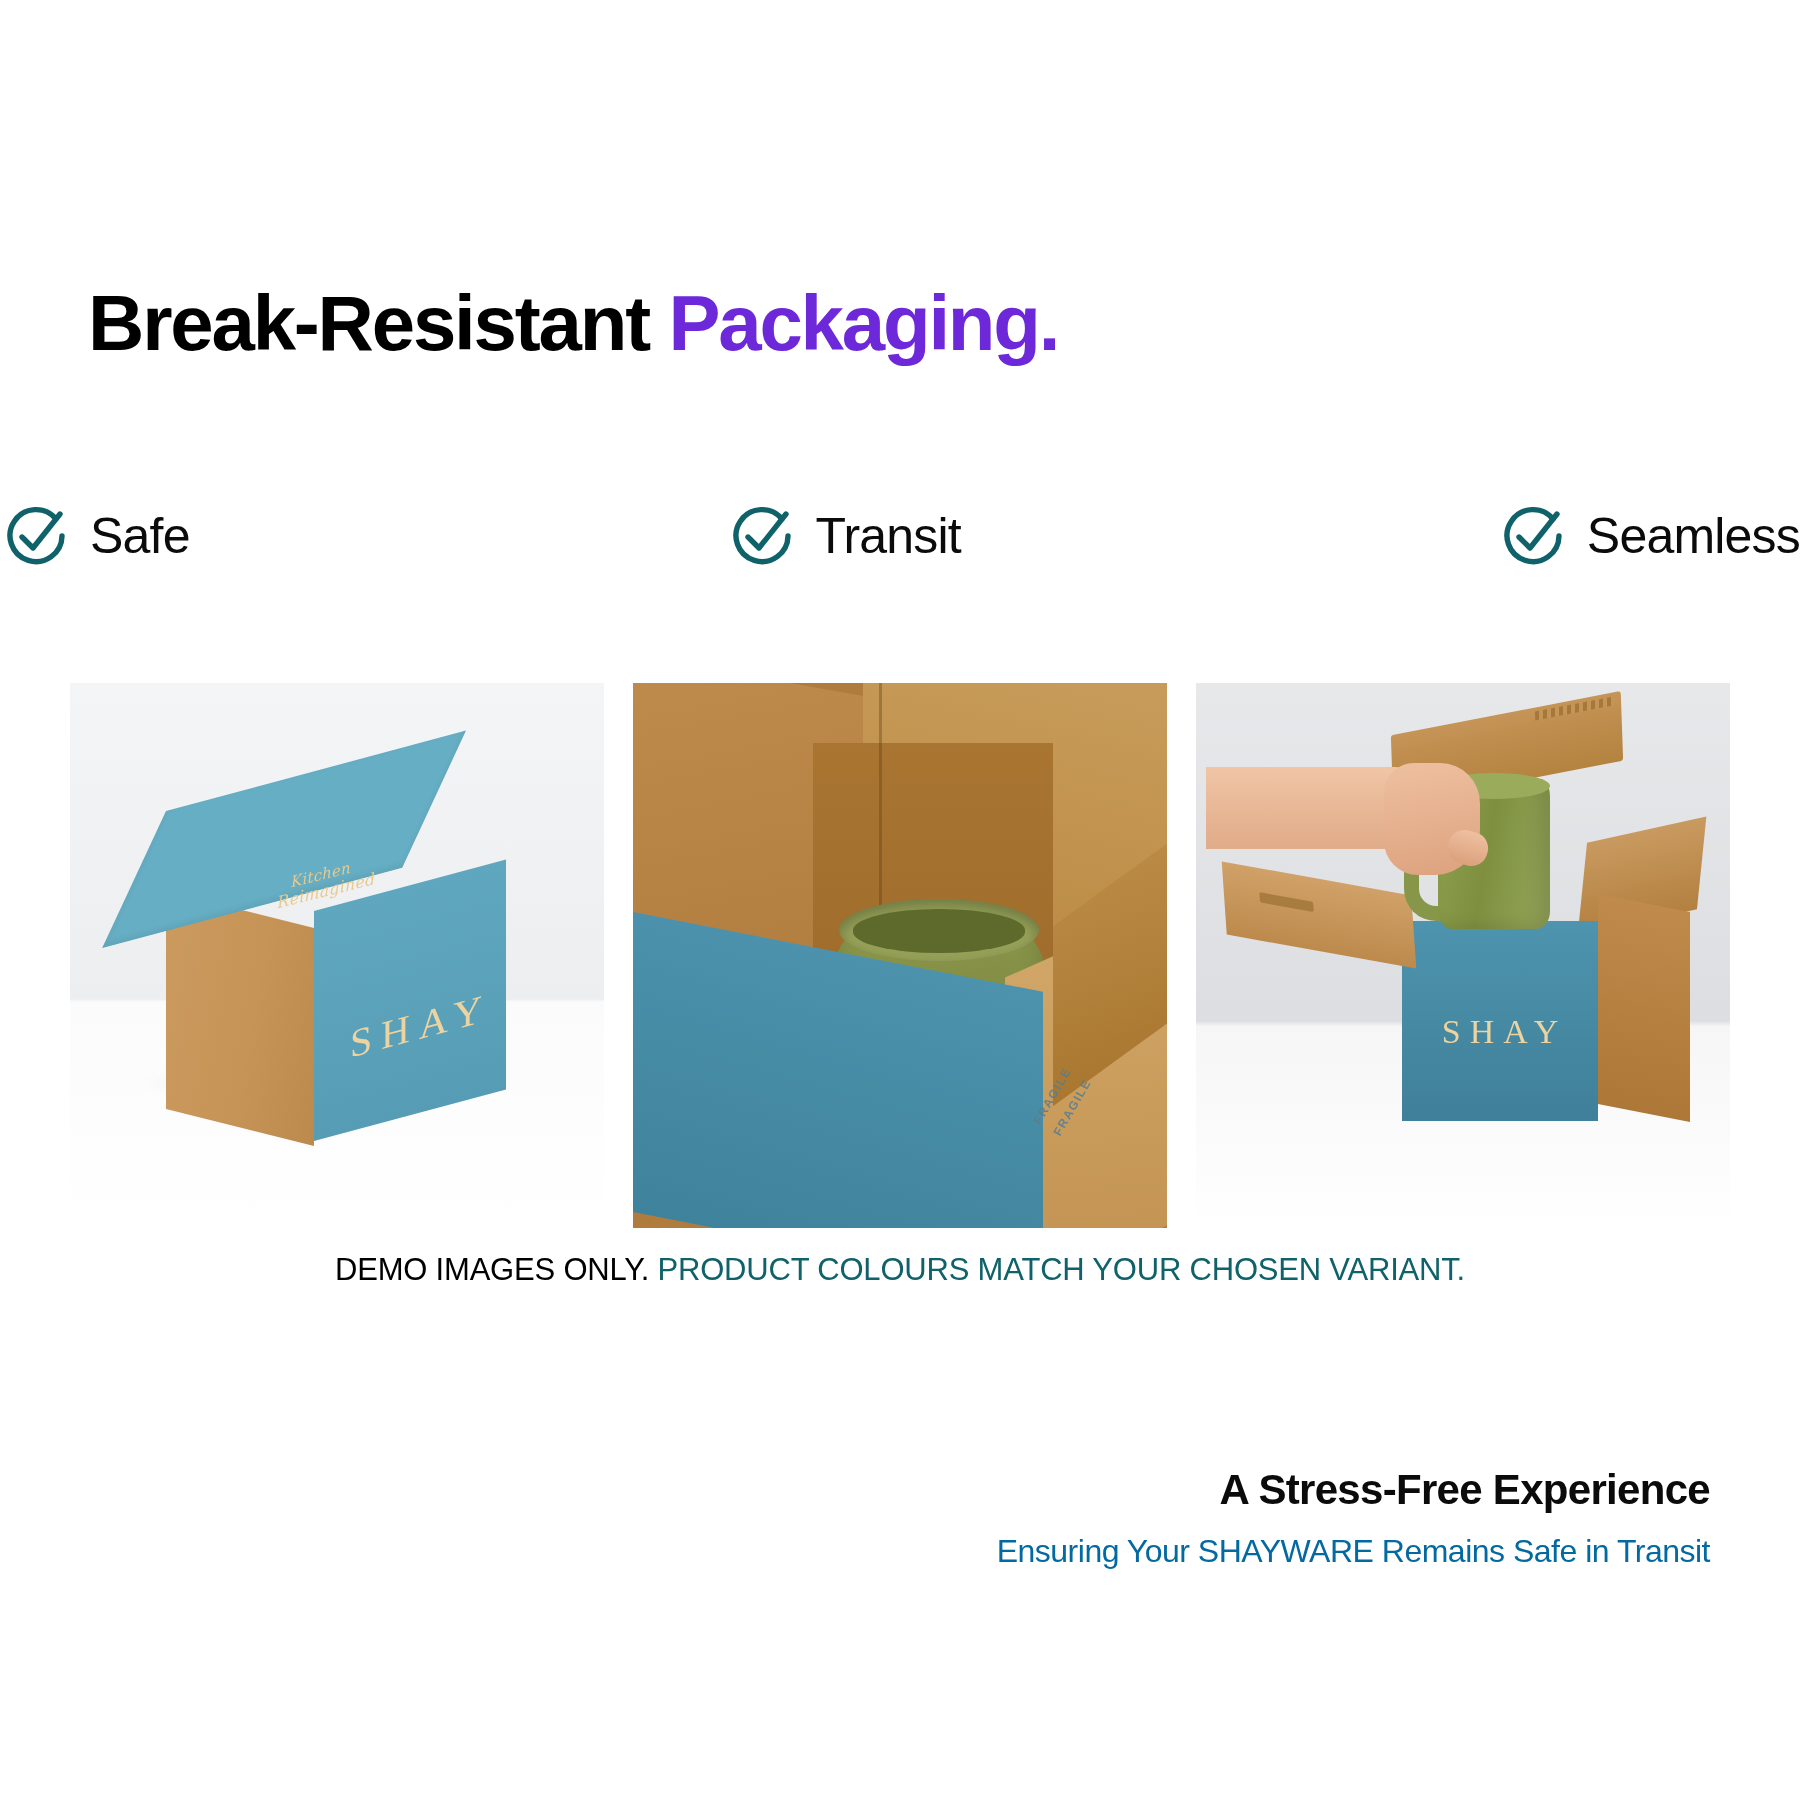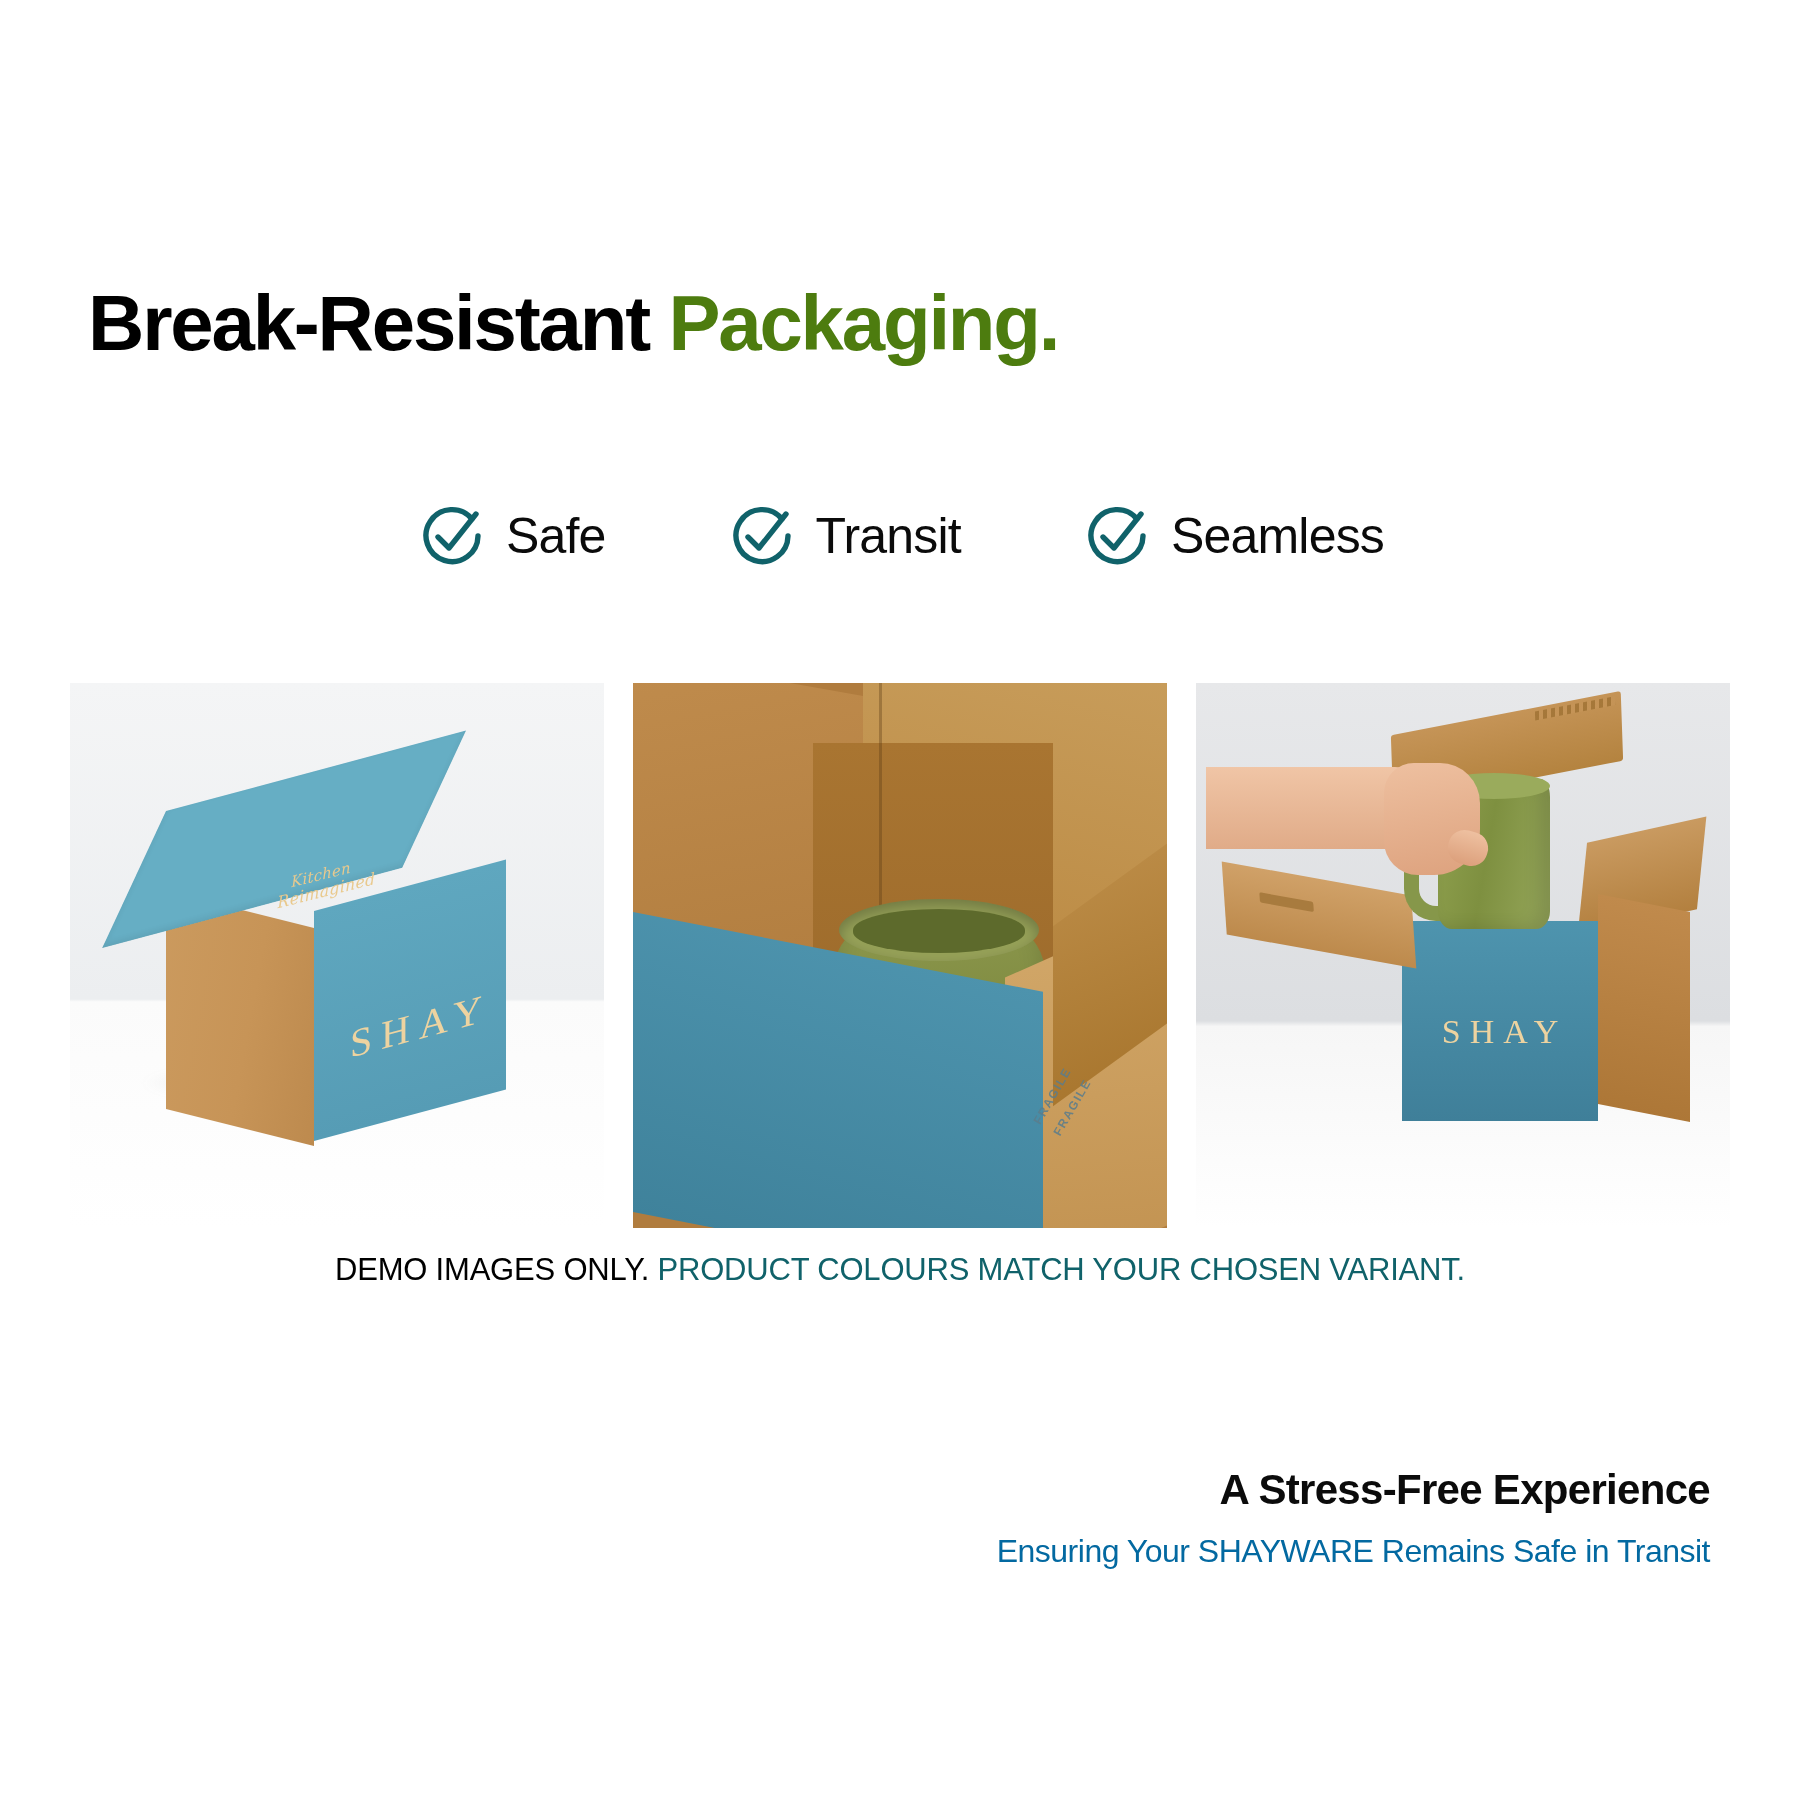--- a/index.html
+++ b/index.html
@@ -22,32 +22,32 @@
     position: absolute;
     left: 88px;
     top: 232px;
     font-size: 78px;
     font-weight: 700;
     letter-spacing: -2.2px;
     line-height: 1.0;
     white-space: nowrap;
   }
   .headline .hl-dark  { color: #000000; }
-  .headline .hl-teal  { color: #4d7c0f; }
+  .headline .hl-teal  { color: #6d28d9; }
 
   
   .badge-row {
     position: absolute;
     left: 0;
     top: 500px;
     width: 1800px;
     display: flex;
-    justify-content: center;
+    justify-content: space-between;
     align-items: center;
-    gap: 120px;
+    gap: 96px;
   }
   .badge {
     display: flex;
     align-items: center;
     gap: 18px;
   }
   .badge-icon {
     width: 72px;
     height: 72px;
     flex: 0 0 auto;

